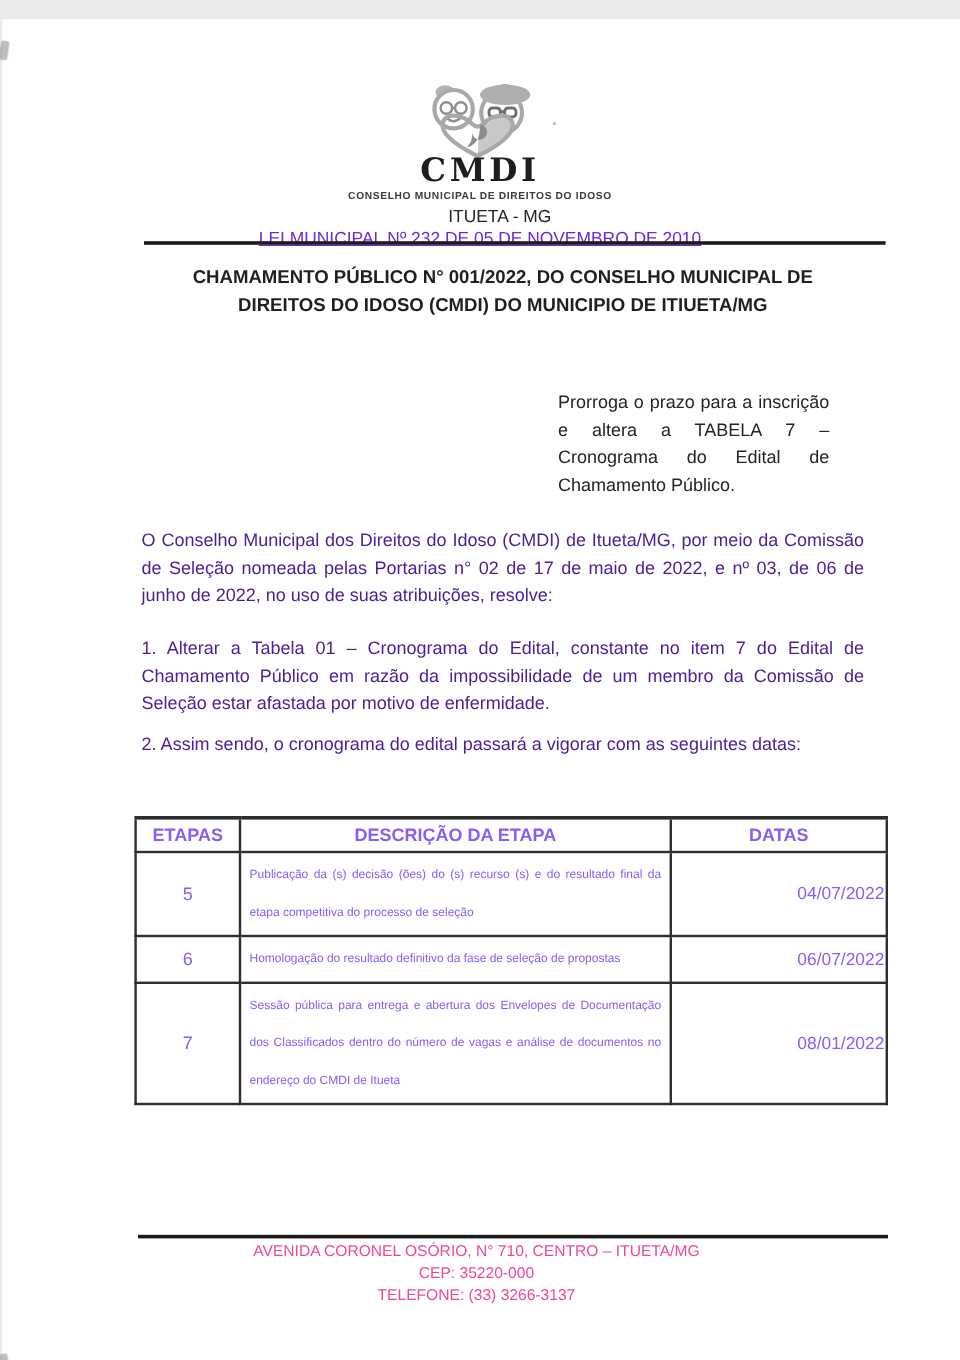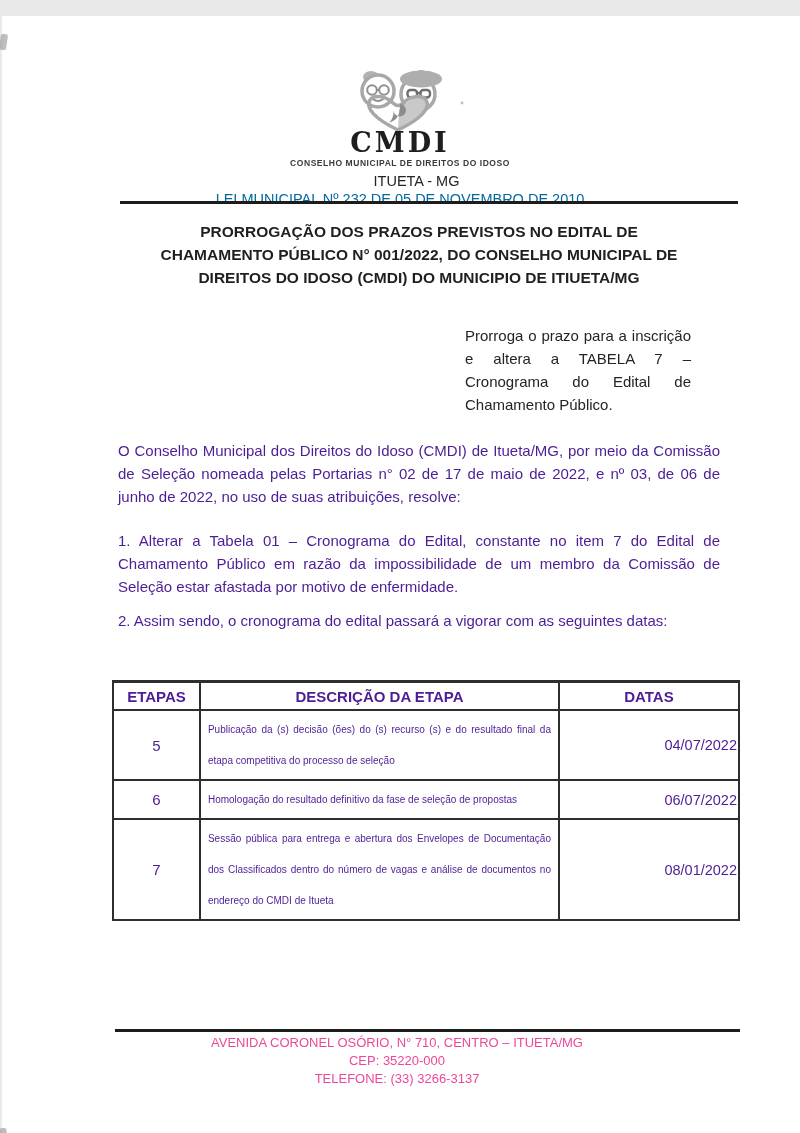--- a/index.html
+++ b/index.html
@@ -35,21 +35,21 @@
     margin-top: -2px;
   }
   .logo-caption {
     font-size: 8.5px;
     font-weight: 700;
     letter-spacing: .55px;
     color: #3a3a3a;
     margin-top: 2px;
   }
   .header-city { font-size: 14.5px; margin-top: 5px; color: #242424; padding-left: 33px; }
-  .header-law  { font-size: 14.5px; margin-top: 2px; color: #0369a1; }
+  .header-law  { font-size: 14.5px; margin-top: 2px; color: #6d28d9; text-decoration: underline; }
   .rule {
     position: absolute; height: 3px; background: #1c1c1c;
   }
   .rule.header-rule { top: 185px; left: 120px; width: 618px; }
   .rule.footer-rule { top: 1013px; left: 115px; width: 625px; }
 
   
   .doc-title {
     position: absolute; top: 204px; left: 118px; width: 602px;
     text-align: center; font-weight: 700; font-size: 15.5px; line-height: 23px;
@@ -66,21 +66,21 @@
   .body-par {
     position: absolute; left: 118px; width: 602px;
     text-align: justify; font-size: 15px; line-height: 23px; color: #4c1d95;
   }
   .p-intro { top: 423px; }
   .p-item1 { top: 513px; }
   .p-item2 { top: 593px; }
 
   
   .table-wrap { position: absolute; top: 664px; left: 112px; width: 628px; }
-  table.schedule { width: 100%; border-collapse: collapse; color: #4c1d95; }
+  table.schedule { width: 100%; border-collapse: collapse; color: #8b5cf6; }
   table.schedule th, table.schedule td { border: 2px solid #2e2e2e; }
   table.schedule th {
     border-top-width: 3px;
     font-size: 15px; font-weight: 700; text-align: center;
     height: 24px; padding: 1px 4px;
   }
   th.col-etapas { width: 78px; }
   th.col-desc   { width: 364px; }
   th.col-datas  { width: 176px; }
   td.cell-etapa { text-align: center; font-size: 15px; vertical-align: middle; }
@@ -136,21 +136,20 @@
       <circle cx="132" cy="33" r="1.4" fill="#bdbdbd"></circle>
     </svg>
     <div class="logo-wordmark">CMDI</div>
     <div class="logo-caption">CONSELHO MUNICIPAL DE DIREITOS DO IDOSO</div>
     <div class="header-city">ITUETA - MG</div>
     <div class="header-law">LEI MUNICIPAL Nº 232 DE 05 DE NOVEMBRO DE 2010</div>
   </div>
   <div class="rule header-rule"></div>
 
   <div class="doc-title">
-    <div>PRORROGAÇÃO DOS PRAZOS PREVISTOS NO EDITAL DE</div>
     <div>CHAMAMENTO PÚBLICO N° 001/2022, DO CONSELHO MUNICIPAL DE</div>
     <div>DIREITOS DO IDOSO (CMDI) DO MUNICIPIO DE ITIUETA/MG</div>
   </div>
 
   <div class="epigraph">Prorroga o prazo para a inscrição e altera a TABELA 7 – Cronograma do Edital de Chamamento Público.</div>
 
   <div class="body-par p-intro">O Conselho Municipal dos Direitos do Idoso (CMDI) de Itueta/MG, por meio da Comissão de Seleção nomeada pelas Portarias n° 02 de 17 de maio de 2022, e nº 03, de 06 de junho de 2022, no uso de suas atribuições, resolve:</div>
   <div class="body-par p-item1">1. Alterar a Tabela 01 – Cronograma do Edital, constante no item 7 do Edital de Chamamento Público em razão da impossibilidade de um membro da Comissão de Seleção estar afastada por motivo de enfermidade.</div>
   <div class="body-par p-item2">2. Assim sendo, o cronograma do edital passará a vigorar com as seguintes datas:</div>
 

